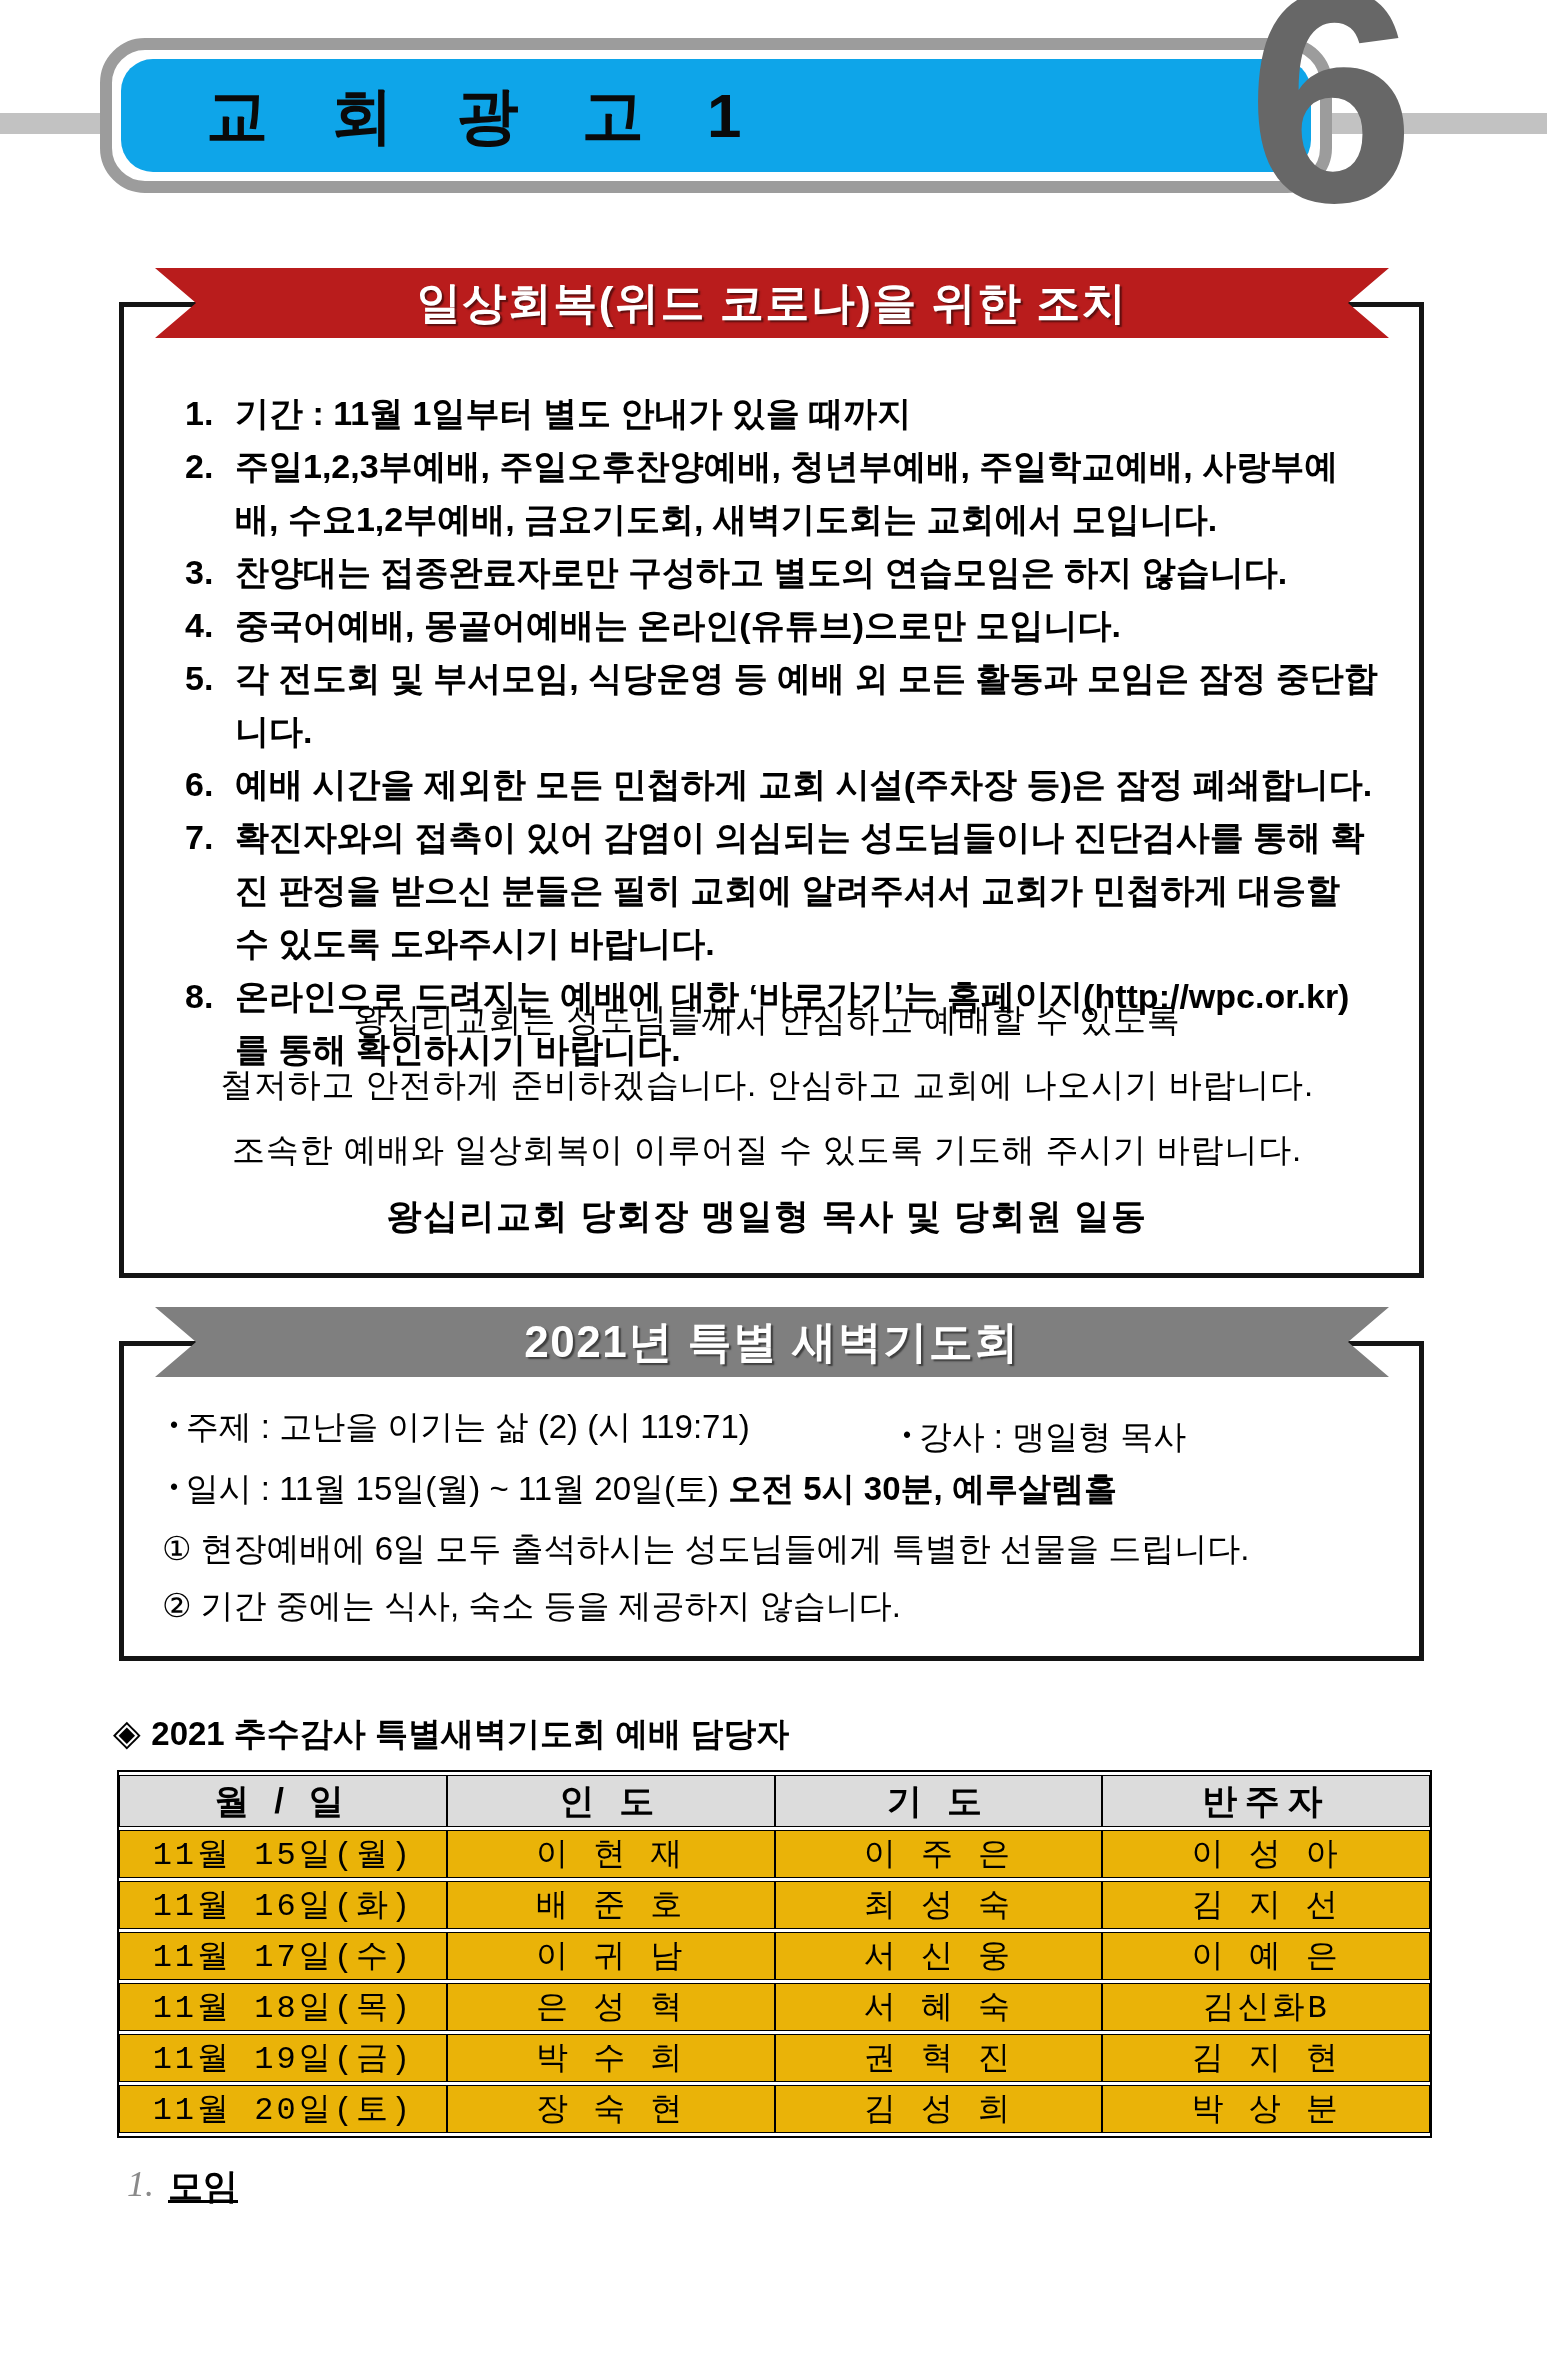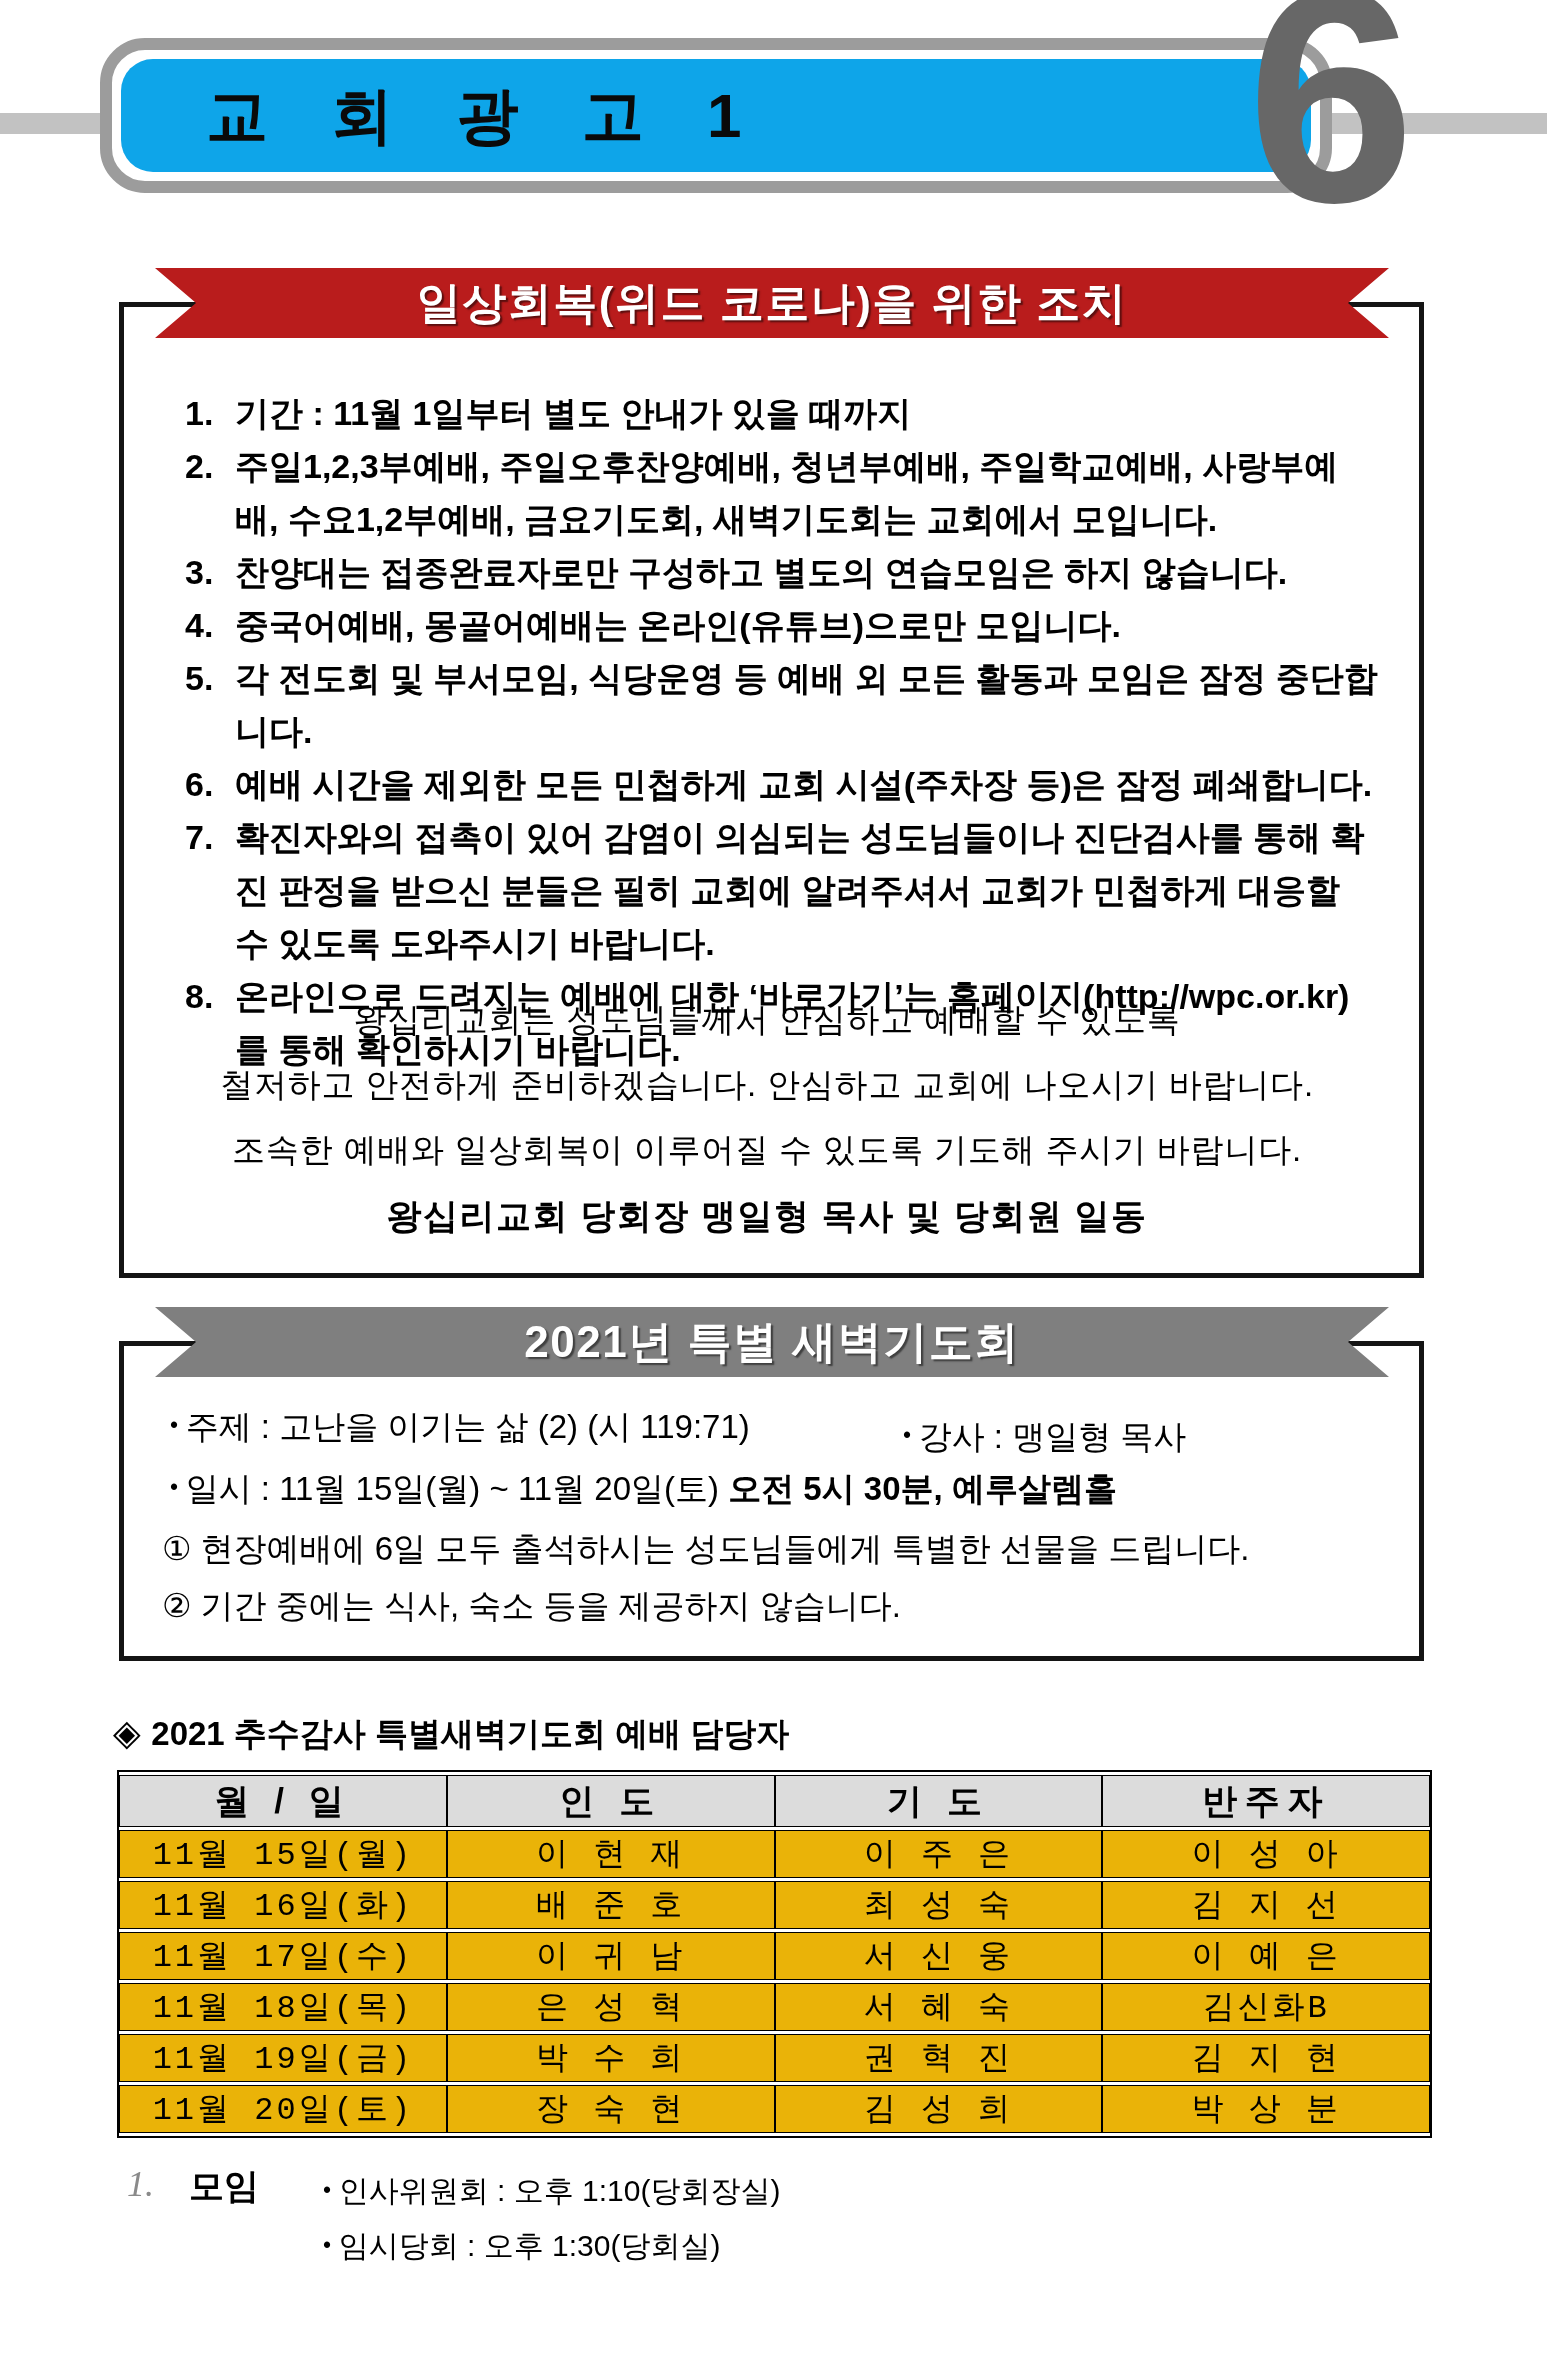--- a/index.html
+++ b/index.html
@@ -91,21 +91,21 @@
     border:1.5px solid #000;background:#eab308;
     height:39px;font-size:32px;text-align:center;
     font-family:Liberation Mono, monospace;letter-spacing:3px;
   }
   
   .meet-num{
     position:absolute;left:127px;top:2163px;
     font-family:"Liberation Serif", serif;font-style:italic;
     font-size:36px;color:#8a8a8a;
   }
-  .meet-label{position:absolute;left:189px;top:2163px;font-size:35px;font-weight:bold;}
+  .meet-label{position:absolute;left:168px;top:2163px;font-size:35px;font-weight:bold;text-decoration:underline;}
   .meet-items{position:absolute;left:323px;top:2163px;}
   .meet-item{font-size:30px;line-height:54px;white-space:nowrap;}
   .meet-item .dp-bullet{vertical-align:3px;}
 </style>
 </head>
 <body>
 
 <div id="page">
 
   <div class="stripe"></div>
@@ -228,23 +228,15 @@
           <td>장 숙 현</td>
           <td>김 성 희</td>
           <td>박 상 분</td>
         </tr>
       </tbody>
     </table>
   </div>
 
   <div class="meet-num">1.</div>
   <div class="meet-label">모임</div>
-  <div class="meet-items">
-    <div class="meet-item">
-      <span class="dp-bullet">•</span><span>인사위원회 : 오후 1:10(당회장실)</span>
-    </div>
-    <div class="meet-item">
-      <span class="dp-bullet">•</span><span>임시당회 : 오후 1:30(당회실)</span>
-    </div>
-  </div>
 
 </div>
 
 
 </body></html>

